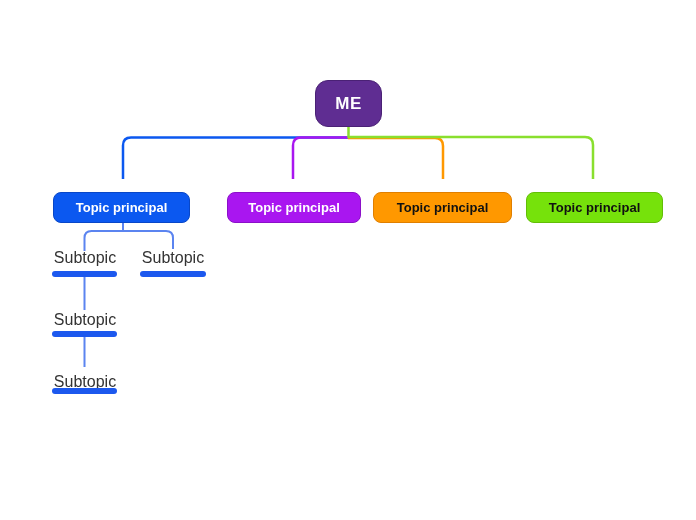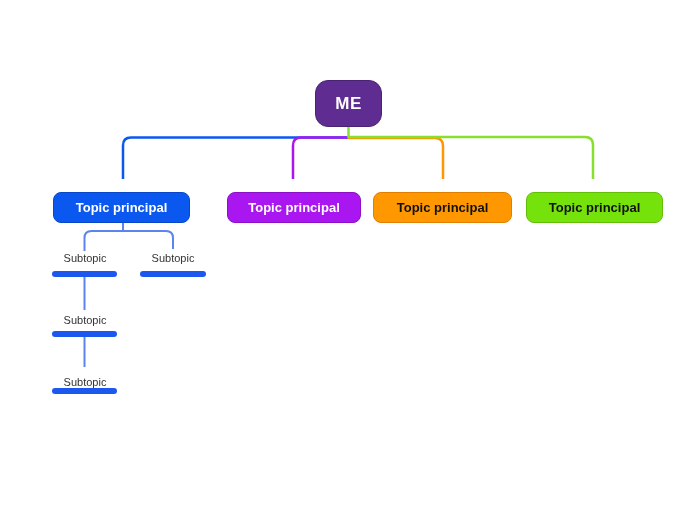--- a/index.html
+++ b/index.html
@@ -46,21 +46,21 @@
   }
   .t0 { left: 53px;  width: 137px; }
   .t1 { left: 227px; width: 134px; }
   .t2 { left: 373px; width: 139px; }
   .t3 { left: 526px; width: 137px; }
   .subtopic-label {
     position: absolute;
     z-index: 2;
     width: 100px;
     text-align: center;
-    font-size: 11px;
+    font-size: 16px;
     line-height: 14px;
     cursor: pointer;
   }
   .sl0 { left: 35px;  top: 251px; }
   .sl1 { left: 123px; top: 251px; }
   .sl2 { left: 35px;  top: 313px; }
   .sl3 { left: 35px;  top: 375px; }
   .subtopic-underline {
     position: absolute;
     z-index: 2;

